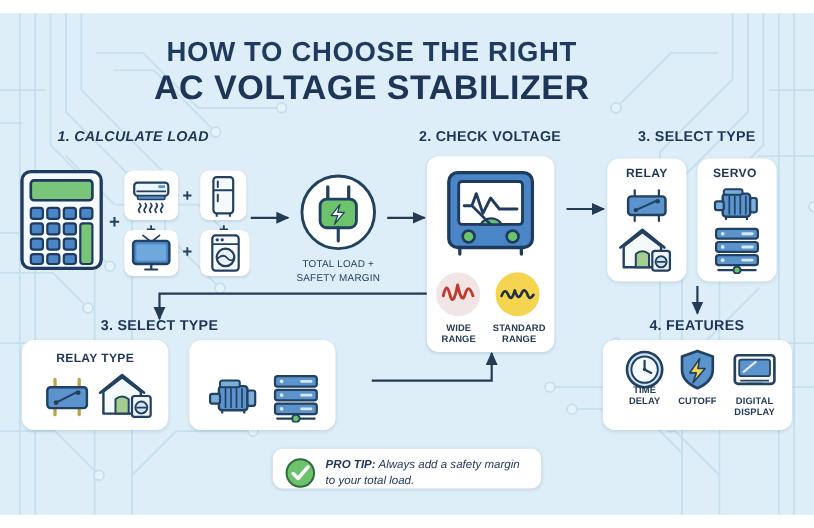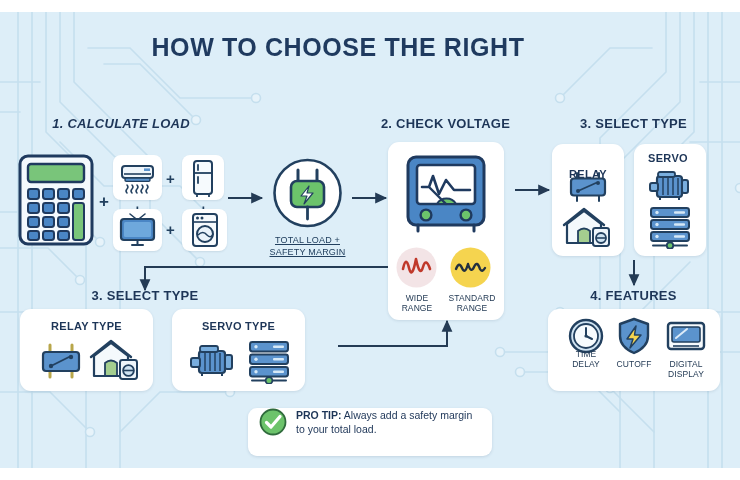--- a/index.html
+++ b/index.html
@@ -33,41 +33,41 @@
   .card{
     position:absolute;background:#ffffff;border-radius:11px;
     box-shadow:0 1px 3px rgba(40,70,100,0.13);
   }
   .mini-card{
     position:absolute;background:#ffffff;border-radius:8px;
     box-shadow:0 1px 2px rgba(40,70,100,0.12);
   }
   .icon-label{
     position:absolute;text-align:center;font-size:8.5px;color:#243b55;
-    line-height:1.22;letter-spacing:0.1px;white-space:pre-line;font-weight:400;
+    line-height:1.22;letter-spacing:0.1px;white-space:pre-line;font-weight:700;
   }
   .card-label{
     position:absolute;text-align:center;font-size:11px;font-weight:bold;
     color:#1d3557;letter-spacing:0.3px;white-space:nowrap;
   }
   .plus{
     position:absolute;font-size:17px;font-weight:bold;color:#22405f;
     line-height:1;
   }
   .center-label{
     position:absolute;text-align:center;font-size:9px;color:#22405f;
-    line-height:1.35;letter-spacing:0.2px;white-space:pre-line;font-weight:500;text-decoration:underline;
+    line-height:1.35;letter-spacing:0.2px;white-space:pre-line;font-weight:500;
   }
 
   
   .protip{
-    position:absolute;left:248px;top:396px;width:244px;height:48px;
+    position:absolute;left:248px;top:396px;width:244px;height:36px;
     background:#ffffff;border-radius:9px;
     box-shadow:0 1px 3px rgba(40,70,100,0.15);
-    display:flex;align-items:flex-start;padding:0 11px;box-sizing:border-box;
+    display:flex;align-items:flex-end;padding:0 11px;box-sizing:border-box;font-style:italic;
   }
   .protip-text{
     font-size:10.5px;color:#1d3557;line-height:1.38;margin-left:9px;
   }
   .protip-text b{font-weight:bold;}
   svg{display:block;}
 </style>
 </head>
 <body>
 
@@ -123,20 +123,21 @@
       <circle cx="230" cy="380" r="4.5"></circle>
       <circle cx="90" cy="420" r="4.5"></circle>
       <circle cx="610" cy="376" r="4.5"></circle>
     </g>
   </svg>
 
   <div class="content">
 
     <div class="title-wrap">
       <div class="title-1">HOW TO CHOOSE THE RIGHT</div>
+      <div class="title-2">AC VOLTAGE STABILIZER</div>
     </div>
 
     <svg style="position:absolute;left:0;top:0;" width="740" height="456">
       <defs>
         <marker id="ah" markerWidth="7" markerHeight="7" refX="5.4" refY="3" orient="auto" markerUnits="strokeWidth">
           <path d="M0,0.3 L6,3 L0,5.7 z" fill="#243b55"></path>
         </marker>
       </defs>
       <g stroke="#243b55" stroke-width="2" fill="none" marker-end="url(#ah)">
 
@@ -268,21 +269,21 @@
     <svg style="position:absolute;left:450px;top:235px;" width="41" height="41" viewBox="0 0 41 41">
       <circle cx="20.5" cy="20.5" r="20" fill="#f5d44f"></circle>
       <path d="M6 22 Q9 14 12 21 Q15 28 18 17 Q21 27 24 20 Q27 13 30 22 Q32 26 35 21" stroke="#22303f" stroke-width="2.4" fill="none" stroke-linecap="round" stroke-linejoin="round"></path>
     </svg>
     <div class="icon-label" style="left:442px;top:281px;width:60px;">STANDARD
 RANGE</div>
 
     <div class="step-title" style="left:556px;top:104px;width:155px;">3. SELECT TYPE</div>
 
     <div class="card" style="left:552px;top:132px;width:72px;height:112px;"></div>
-    <div class="card-label" style="left:552px;top:156px;width:72px;">RELAY</div>
+    <div class="card-label" style="left:552px;top:140px;width:72px;">RELAY</div>
     <svg style="position:absolute;left:566px;top:158px;" width="44" height="34" viewBox="0 0 44 34">
       <g stroke="#22405f" stroke-width="2" stroke-linecap="round">
         <line x1="11" y1="3" x2="11" y2="9"></line>
           <line x1="33" y1="3" x2="33" y2="9"></line>
         <line x1="11" y1="25" x2="11" y2="31"></line>
           <line x1="33" y1="25" x2="33" y2="31"></line>
       </g>
       <rect x="5" y="8.5" width="34" height="17" rx="3" fill="#5b93cd" stroke="#22405f" stroke-width="2.2"></rect>
       <circle cx="12" cy="21" r="2" fill="#22405f"></circle>
       <circle cx="32" cy="13" r="2" fill="#22405f"></circle>
@@ -351,21 +352,20 @@
     <svg style="position:absolute;left:88px;top:326px;" width="54" height="44" viewBox="0 0 54 44">
       <path d="M6 18 L23 5 L40 18 L40 38 L6 38 z" fill="#f4f9fc" stroke="#22405f" stroke-width="2.2" stroke-linejoin="round"></path>
       <path d="M3 19 L23 3 L43 19" stroke="#22405f" stroke-width="2.4" fill="none" stroke-linecap="round" stroke-linejoin="round"></path>
       <path d="M17 38 L17 25 q6 -5 12 0 L29 38 z" fill="#a4ce8f" stroke="#22405f" stroke-width="1.8"></path>
       <rect x="32" y="22" width="17" height="19" rx="2.4" fill="#eef5fb" stroke="#22405f" stroke-width="2"></rect>
       <circle cx="40.5" cy="32.5" r="5.4" fill="#cfe3f2" stroke="#22405f" stroke-width="1.8"></circle>
       <line x1="36" y1="32.5" x2="45" y2="32.5" stroke="#22405f" stroke-width="1.6"></line>
     </svg>
 
     <div class="card" style="left:172px;top:297px;width:133px;height:82px;"></div>
-    <div class="card-label" style="left:172px;top:308px;width:133px;">SERVO TYPE</div>
     <svg style="position:absolute;left:186px;top:330px;" width="52" height="38" viewBox="0 0 52 38">
       <rect x="13" y="9" width="26" height="22" rx="3" fill="#5b93cd" stroke="#22405f" stroke-width="2.2"></rect>
       <g stroke="#22405f" stroke-width="1.5">
         <line x1="19" y1="11" x2="19" y2="29"></line>
           <line x1="24" y1="11" x2="24" y2="29"></line>
         <line x1="29" y1="11" x2="29" y2="29"></line>
           <line x1="34" y1="11" x2="34" y2="29"></line>
       </g>
       <rect x="14" y="4" width="18" height="6" rx="2" fill="#79aede" stroke="#22405f" stroke-width="1.8"></rect>
       <rect x="5" y="16" width="9" height="9" rx="2" fill="#79aede" stroke="#22405f" stroke-width="2"></rect>

